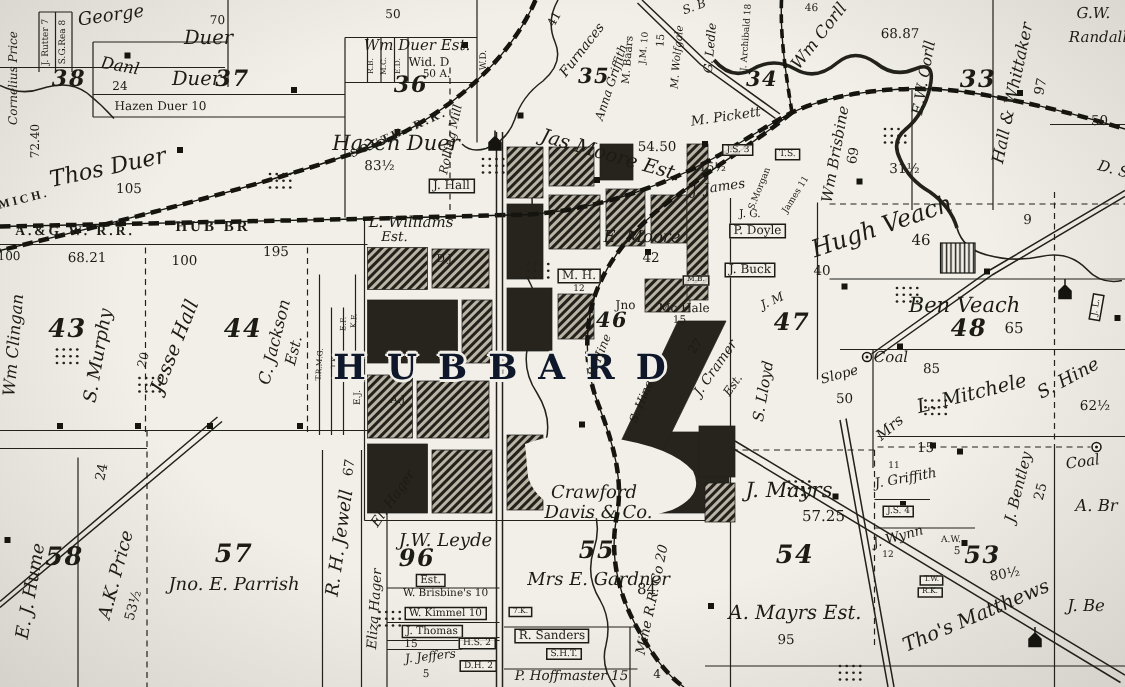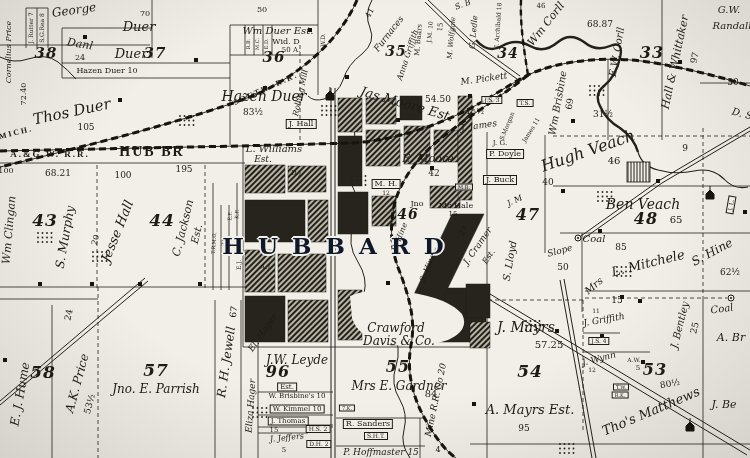--- a/index.html
+++ b/index.html
@@ -351,21 +351,21 @@
       <div class="lbl n" style="left: 652px; top: 53px; font-size: 16px; transform: translate(-50%, -50%) rotate(0deg);">33</div>
       <div class="lbl s" style="left: 675px; top: 62px; font-size: 11px; transform: translate(-50%, -50%) rotate(-78deg);">Hall &amp; Whittaker</div>
       <div class="lbl p" style="left: 695px; top: 58px; font-size: 9px; transform: translate(-50%, -50%) rotate(-78deg);">97</div>
       <div class="lbl s" style="left: 729px; top: 10px; font-size: 10px; transform: translate(-50%, -50%) rotate(0deg);">G.W.</div>
       <div class="lbl s" style="left: 732px; top: 26px; font-size: 10px; transform: translate(-50%, -50%) rotate(0deg);">Randall</div>
       <div class="lbl p" style="left: 733px; top: 82px; font-size: 9px; transform: translate(-50%, -50%) rotate(0deg);">50</div>
       <div class="lbl s" style="left: 742px; top: 114px; font-size: 10px; transform: translate(-50%, -50%) rotate(15deg);">D. S</div>
       <div class="lbl p" style="left: 541px; top: 6px; font-size: 7px; transform: translate(-50%, -50%) rotate(0deg);">46</div>
       <div class="lbl p" style="left: 603px; top: 114px; font-size: 9px; transform: translate(-50%, -50%) rotate(0deg);">31½</div>
       <div class="lbl rr" style="left: 50px; top: 154px; font-size: 9px; transform: translate(-50%, -50%) rotate(0deg);">A.&amp;G.W. R.R.</div>
-      <div class="lbl rr" style="left: 152px; top: 152px; font-size: 14px; transform: translate(-50%, -50%) rotate(0deg);">HUB BR</div>
+      <div class="lbl rr" style="left: 142px; top: 152px; font-size: 10px; transform: translate(-50%, -50%) rotate(0deg);">HUB BR</div>
       <div class="lbl p" style="left: 58px; top: 173px; font-size: 9px; transform: translate(-50%, -50%) rotate(0deg);">68.21</div>
       <div class="lbl p" style="left: 123px; top: 175px; font-size: 9px; transform: translate(-50%, -50%) rotate(0deg);">100</div>
       <div class="lbl p" style="left: 184px; top: 169px; font-size: 9px; transform: translate(-50%, -50%) rotate(0deg);">195</div>
       <div class="lbl p" style="left: 6px; top: 171px; font-size: 8px; transform: translate(-50%, -50%) rotate(0deg);">100</div>
       <div class="lbl s" style="left: 9px; top: 230px; font-size: 11px; transform: translate(-50%, -50%) rotate(-85deg);">Wm Clingan</div>
       <div class="lbl n" style="left: 45px; top: 220px; font-size: 17px; transform: translate(-50%, -50%) rotate(0deg);">43</div>
       <div class="lbl s" style="left: 65px; top: 237px; font-size: 12px; transform: translate(-50%, -50%) rotate(-80deg);">S. Murphy</div>
       <div class="lbl p" style="left: 96px; top: 240px; font-size: 8px; transform: translate(-50%, -50%) rotate(-75deg);">20</div>
       <div class="lbl s" style="left: 117px; top: 231px; font-size: 13px; transform: translate(-50%, -50%) rotate(-68deg);">Jesse Hall</div>
       <div class="lbl n" style="left: 162px; top: 220px; font-size: 17px; transform: translate(-50%, -50%) rotate(0deg);">44</div>

